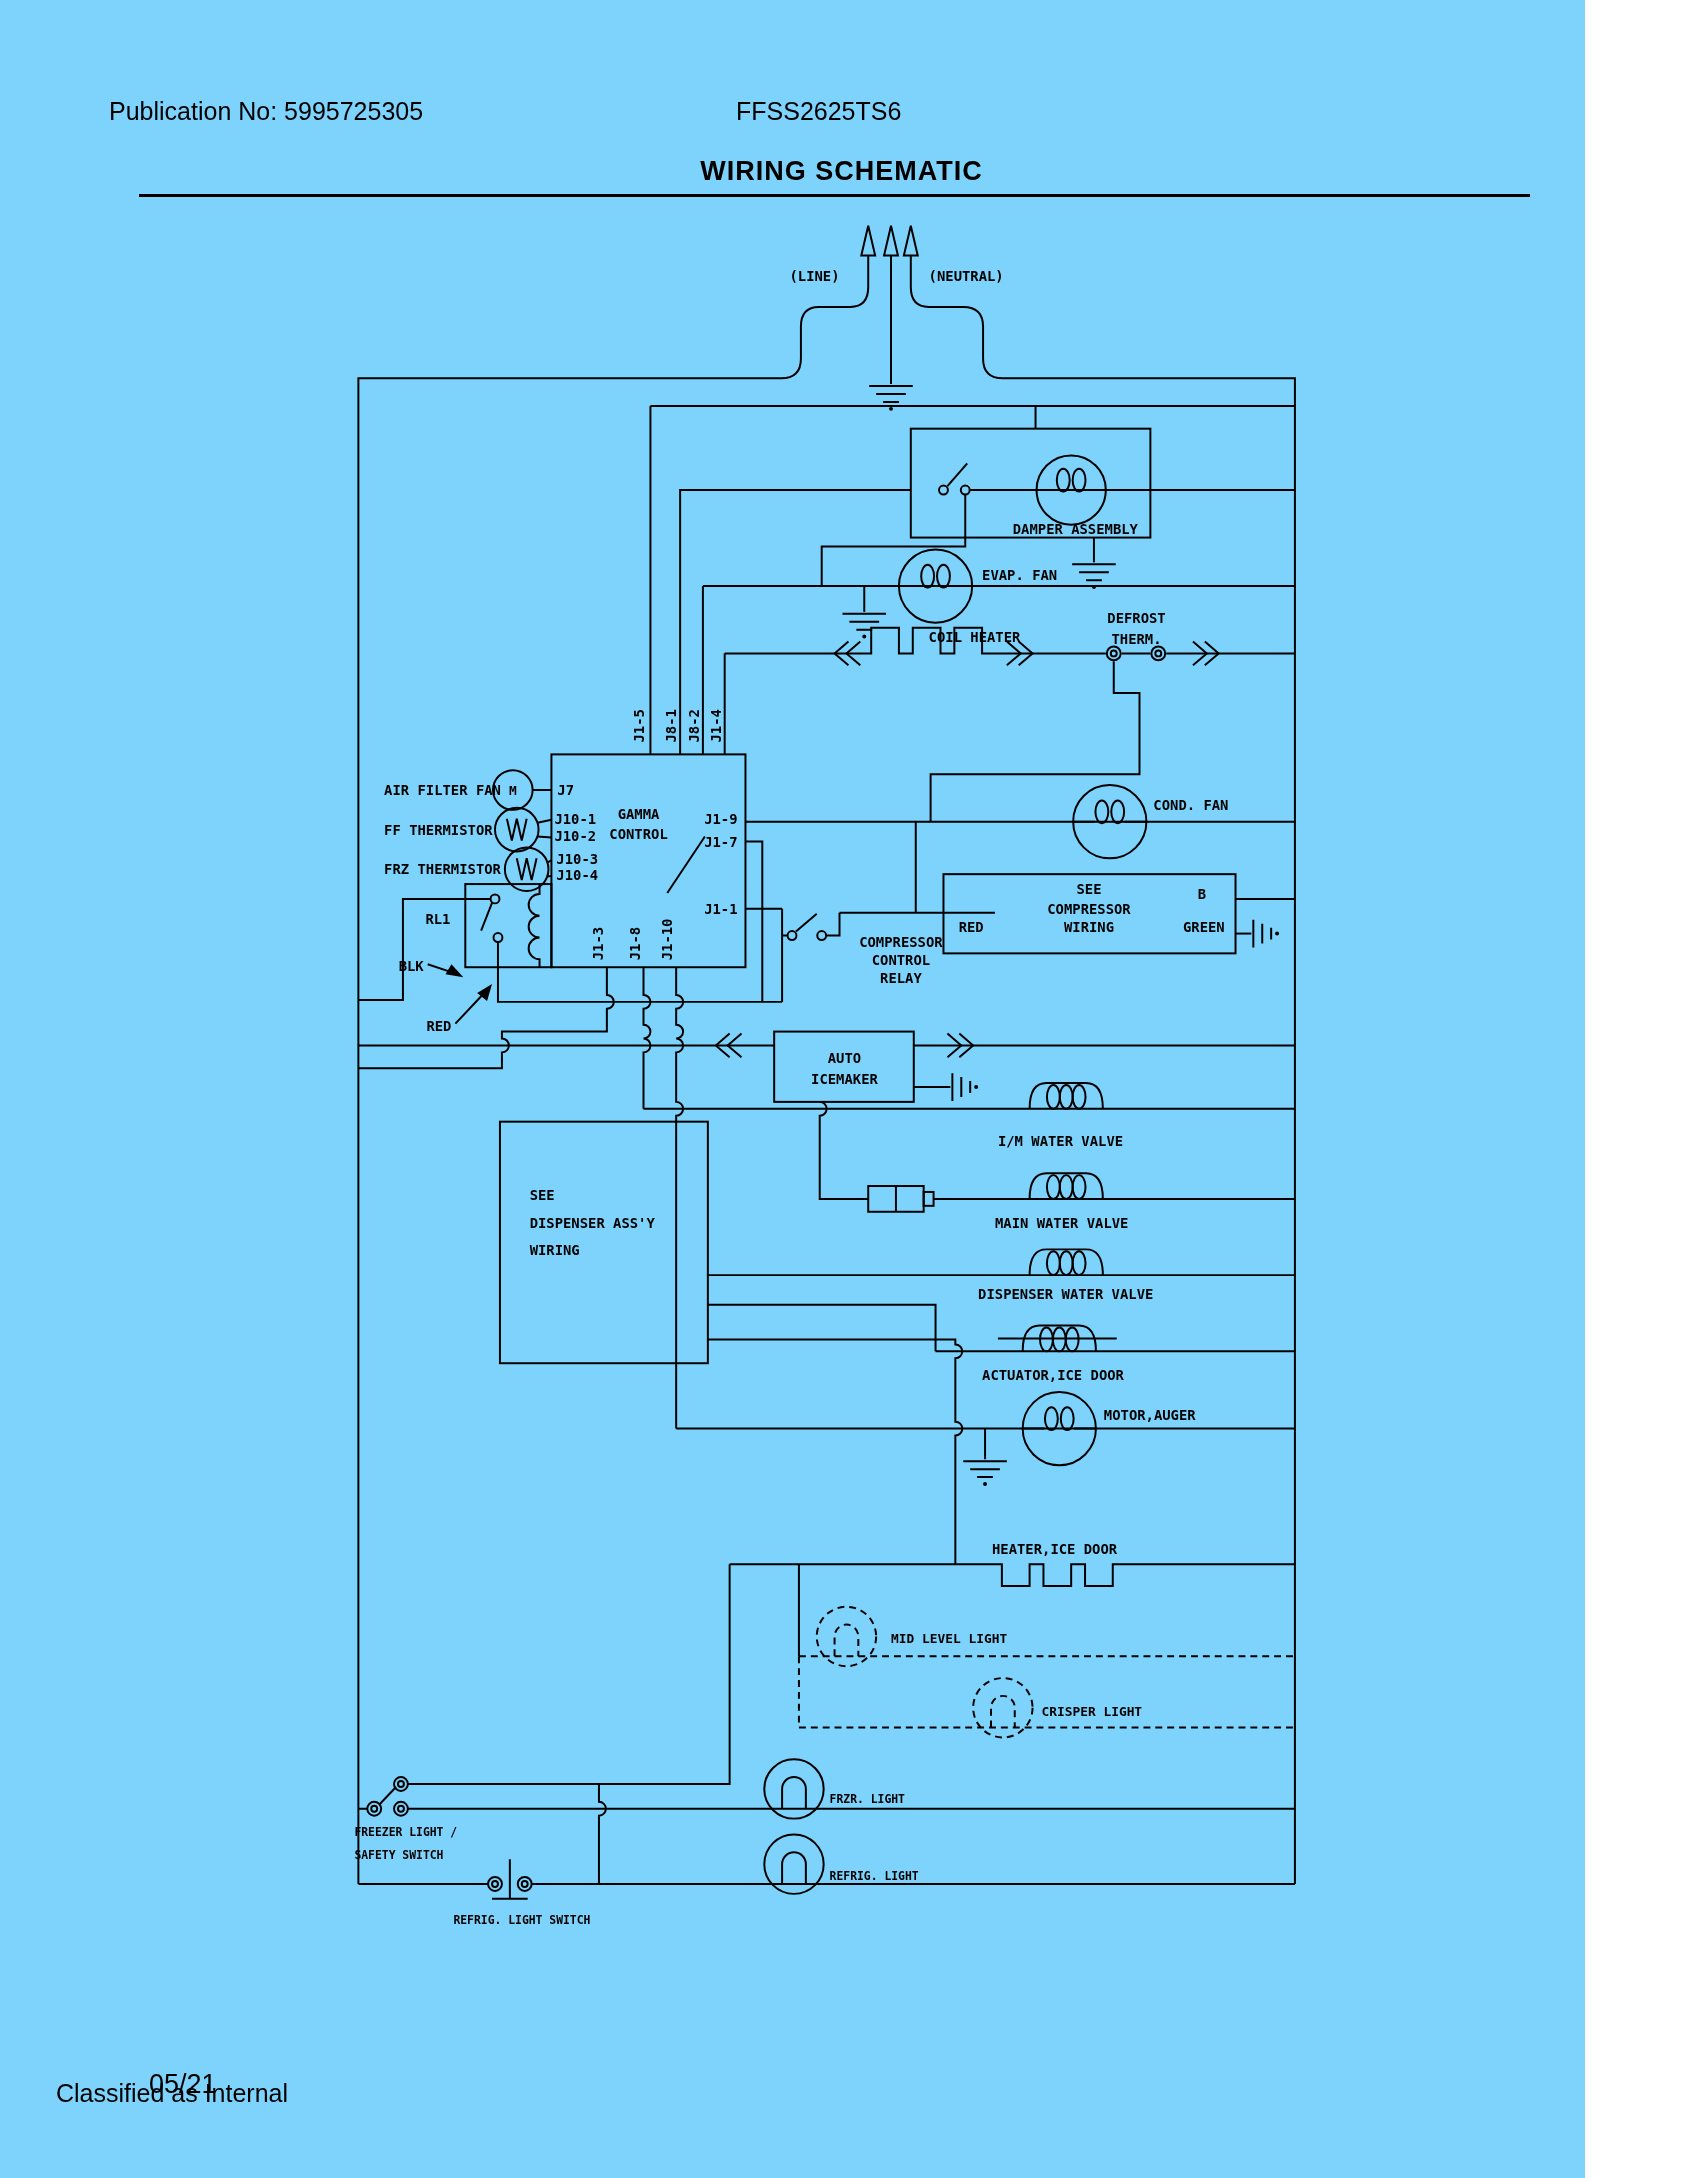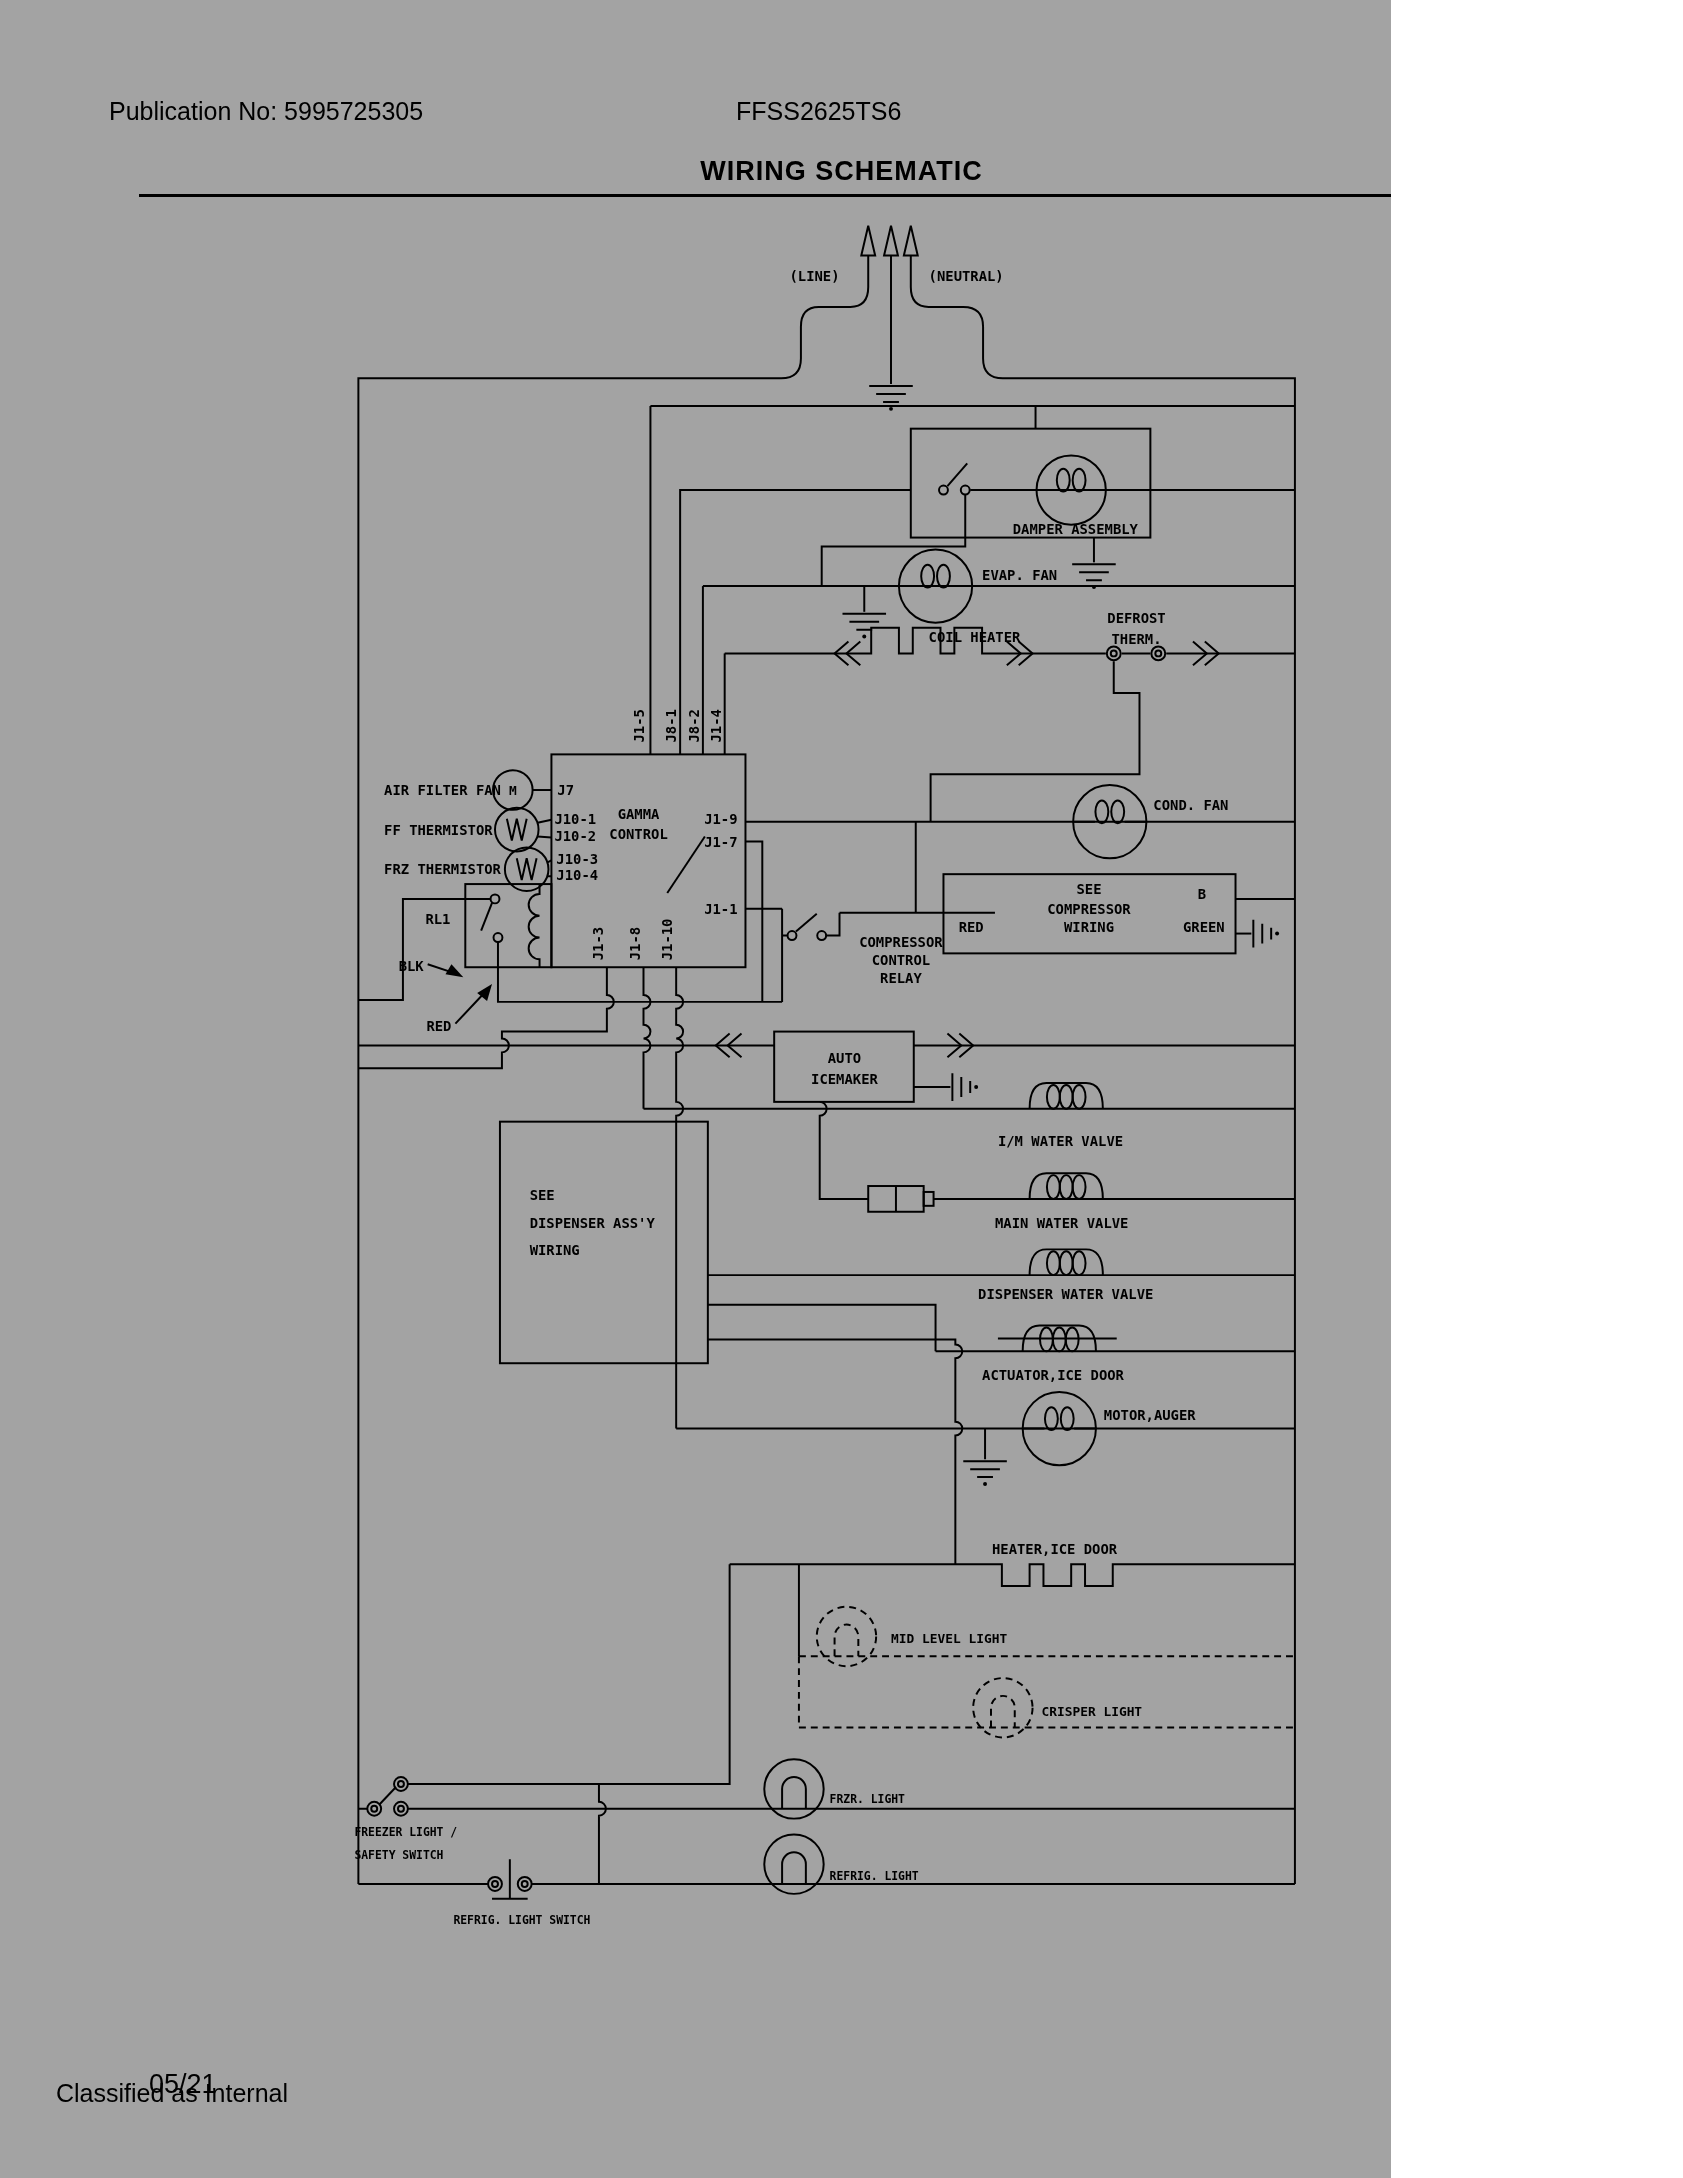--- a/index.html
+++ b/index.html
@@ -1,16 +1,16 @@
 <!DOCTYPE html>
 <html><head>
 <meta charset="utf-8">
 <style>
   html,body{margin:0;padding:0;background:#fff;}
-  .page{position:relative;width:1391px;height:2178px;background:#a3a3a3;overflow:hidden;
+  .page{position:relative;width:1585px;height:2178px;background:#7dd3fc;overflow:hidden;
         font-family:"Liberation Sans",sans-serif;color:#000;}
   .hdr{position:absolute;font-size:25px;color:#000;white-space:pre;}
   .title{position:absolute;left:0;width:1683px;text-align:center;font-size:27px;font-weight:bold;letter-spacing:1px;}
   .rule{position:absolute;left:139px;top:194px;width:1391px;height:3px;background:#000;}
   .ftr{position:absolute;white-space:pre;color:#000;}
   svg.schem{position:absolute;left:0;top:0;}
   .w{fill:none;stroke:#000;stroke-width:2;}
   .wd{fill:none;stroke:#000;stroke-width:2;stroke-dasharray:7 5;}
   .fillb{fill:#000;stroke:none;}
   text{fill:#000;font-family:"DejaVu Sans Mono",monospace;font-weight:bold;}

